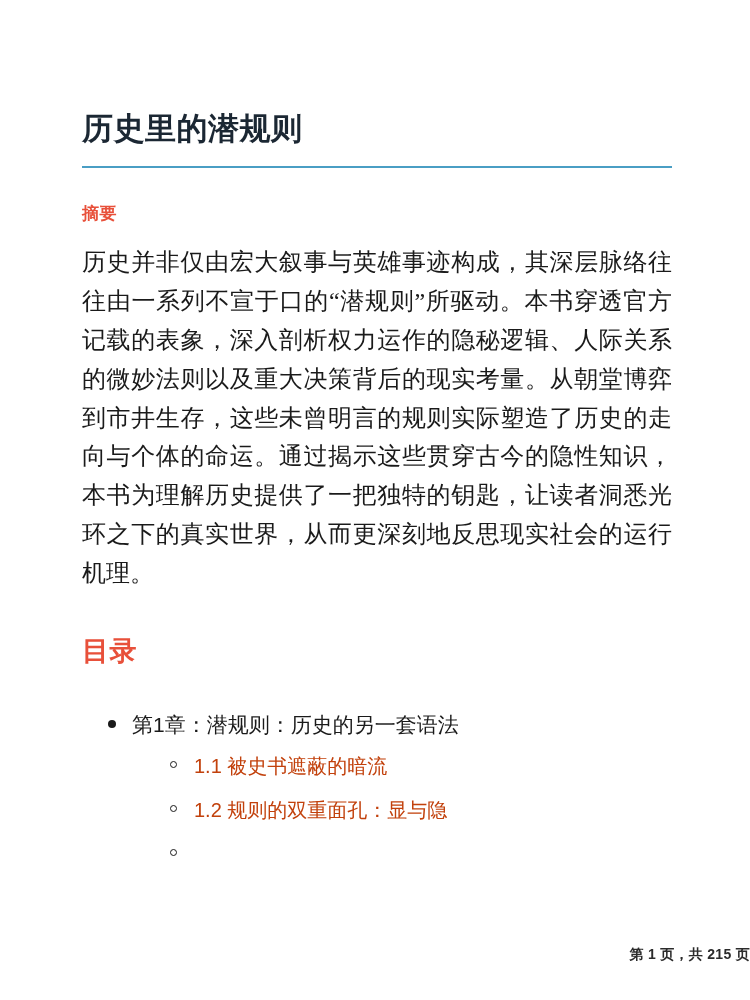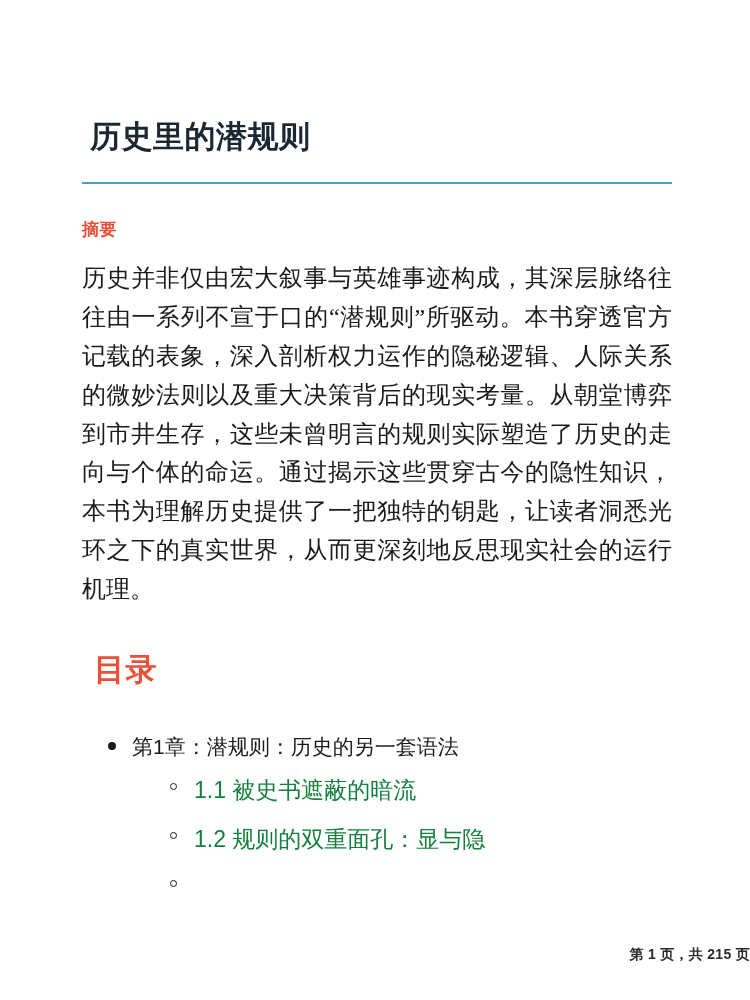--- a/index.html
+++ b/index.html
@@ -20,21 +20,21 @@
     height: 1000px;
     box-sizing: border-box;
     padding: 108px 78px 0 82px;
   }
   .doc-title {
     font-family: "Liberation Sans", "DejaVu Sans", sans-serif;
     font-size: 31px;
     font-weight: bold;
     letter-spacing: 0.5px;
     color: #1b2733;
-    margin: 8px;
+    margin: 0;
     padding: 0 0 16px 0;
   }
   .title-rule {
     border: none;
     border-top: 2px solid #4a9ec4;
     margin: 0 0 34px 0;
     width: 100%;
   }
   .section-heading {
     font-size: 17px;
@@ -47,24 +47,24 @@
     font-family: "Liberation Serif", "DejaVu Serif", serif;
     font-size: 24px;
     line-height: 1.62;
     text-align: justify;
     text-justify: inter-character;
     color: #1a1a1a;
     margin: 8px 0 40px 0;
     text-indent: 0;
   }
   .toc-heading {
-    font-size: 31px;
+    font-size: 27px;
     font-weight: bold;
     color: #e8503a;
-    margin: 0 0 16px 12px;
+    margin: 0 0 16px 0;
     letter-spacing: 0.5px;
   }
   ul.toc-level1 {
     list-style: none;
     margin: 0;
     padding: 0 0 0 24px;
   }
   ul.toc-level1 > li.chapter {
     position: relative;
     font-size: 21px;
@@ -83,23 +83,23 @@
     border-radius: 50%;
     background: #1a1a1a;
   }
   ul.toc-level2 {
     list-style: none;
     margin: 10px 0 0 0;
     padding: 0 0 0 36px;
   }
   ul.toc-level2 > li.section {
     position: relative;
-    font-size: 23px;
+    font-size: 20px;
     line-height: 1.5;
-    color: #15803d;
+    color: #c2410c;
     margin-bottom: 14px;
     padding-left: 26px;
   }
   ul.toc-level2 > li.section > .bullet-circle {
     position: absolute;
     left: 2px;
     top: 10px;
     width: 7px;
     height: 7px;
     border-radius: 50%;

